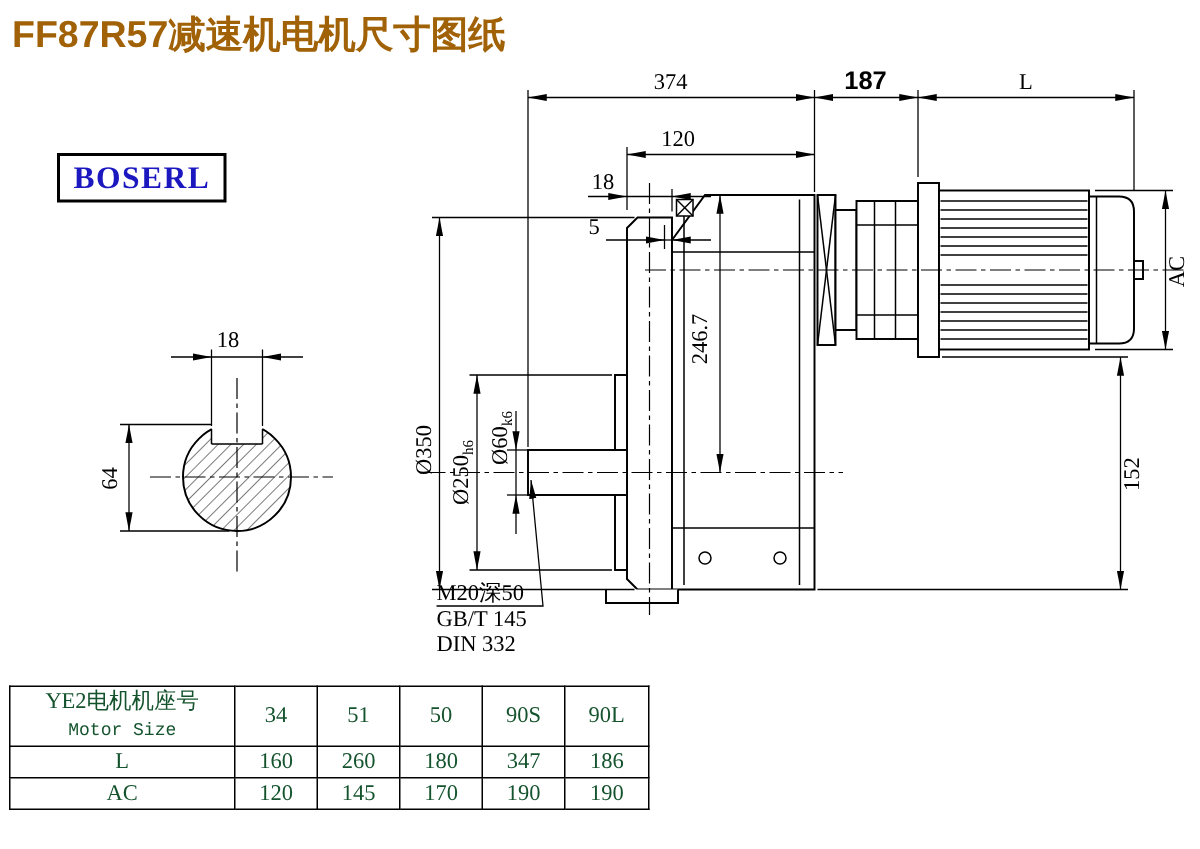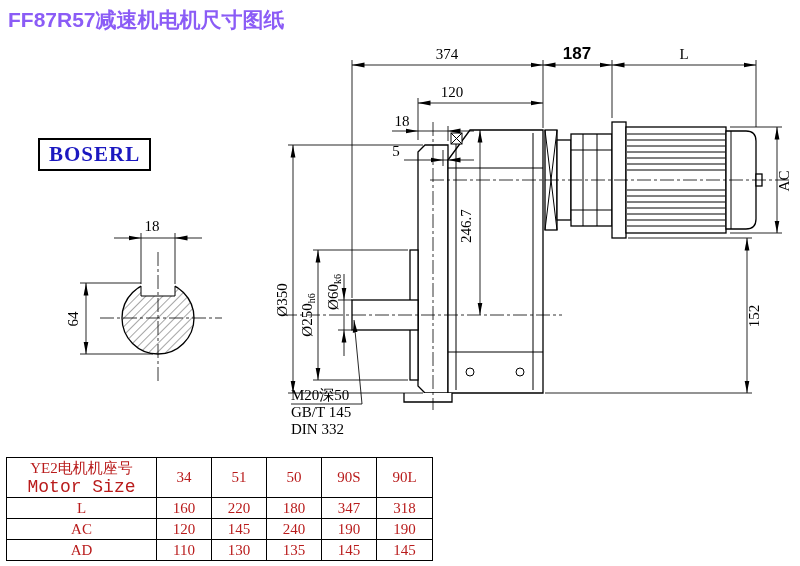--- a/index.html
+++ b/index.html
@@ -1,36 +1,36 @@
 <!DOCTYPE html>
 <html><head>
 <meta charset="utf-8">
 <style>
   html,body{margin:0;padding:0;}
   body{width:800px;height:566px;position:relative;background:#fff;overflow:hidden;
        font-family:"Liberation Sans",sans-serif;}
-  .title{position:absolute;left:8px;top:6px;font-size:21px;font-weight:bold;color:#8b5cf6;white-space:nowrap;}
+  .title{position:absolute;left:8px;top:6px;font-size:25px;font-weight:bold;color:#a16207;white-space:nowrap;}
   .brand{position:absolute;left:38px;top:102px;border:2px solid #000;color:#1b18c0;
          font-family:"Liberation Serif",serif;font-weight:bold;font-size:21px;
-         padding:2px 9px;letter-spacing:1px;background:#fff;margin-top:36px;}
+         padding:2px 9px;letter-spacing:1px;background:#fff;}
   svg.drawing{position:absolute;left:0;top:0;}
   svg .s{fill:#fff;stroke:#000;stroke-width:1.3;}
   svg .o2{fill:none;stroke:#000;stroke-width:1;}
   svg .t{fill:none;stroke:#000;stroke-width:0.85;}
   svg .cl{fill:none;stroke:#000;stroke-width:0.8;stroke-dasharray:14 3 3 3;}
   svg text{font-family:"Liberation Serif",serif;font-size:15px;fill:#000;}
   svg text.b{font-family:"Liberation Sans",sans-serif;font-weight:bold;font-size:17px;}
   svg .am{text-anchor:middle;}
   table.size{position:absolute;left:6px;top:457px;border-collapse:collapse;table-layout:fixed;
-             font-family:"Liberation Serif",serif;font-size:15px;color:#b91c1c;background:#fff;}
+             font-family:"Liberation Serif",serif;font-size:15px;color:#14532d;background:#fff;}
   table.size td{border:1px solid #000;text-align:center;padding:0;}
   table.size tr.hdr{height:40px;}
   table.size tr.data{height:21px;}
   .hcell span{display:block;line-height:19px;}
-  .hcell .en{font-family:"Liberation Mono",monospace;font-size:18px;}
+  .hcell .en{font-family:"Liberation Mono",monospace;font-size:12px;}
 </style>
 </head>
 <body>
 
 <div class="title">FF87R57减速机电机尺寸图纸</div>
 <div class="brand">BOSERL</div>
 
 <svg class="drawing" width="800" height="566" viewBox="0 0 800 566" xmlns="http://www.w3.org/2000/svg">
   <defs>
     <marker id="ar" markerWidth="13" markerHeight="8" refX="12.5" refY="4" orient="auto-start-reverse" markerUnits="userSpaceOnUse">
@@ -208,35 +208,27 @@
     </td>
     <td>34</td>
     <td>51</td>
     <td>50</td>
     <td>90S</td>
     <td>90L</td>
   </tr>
   <tr class="data">
     <td>L</td>
     <td>160</td>
-    <td>220</td>
+    <td>260</td>
     <td>180</td>
     <td>347</td>
-    <td>318</td>
+    <td>186</td>
   </tr>
   <tr class="data">
     <td>AC</td>
     <td>120</td>
     <td>145</td>
-    <td>240</td>
+    <td>170</td>
     <td>190</td>
     <td>190</td>
   </tr>
-  <tr class="data">
-    <td>AD</td>
-    <td>110</td>
-    <td>130</td>
-    <td>135</td>
-    <td>145</td>
-    <td>145</td>
-  </tr>
 </tbody>
   </table>
 
 </body></html>

